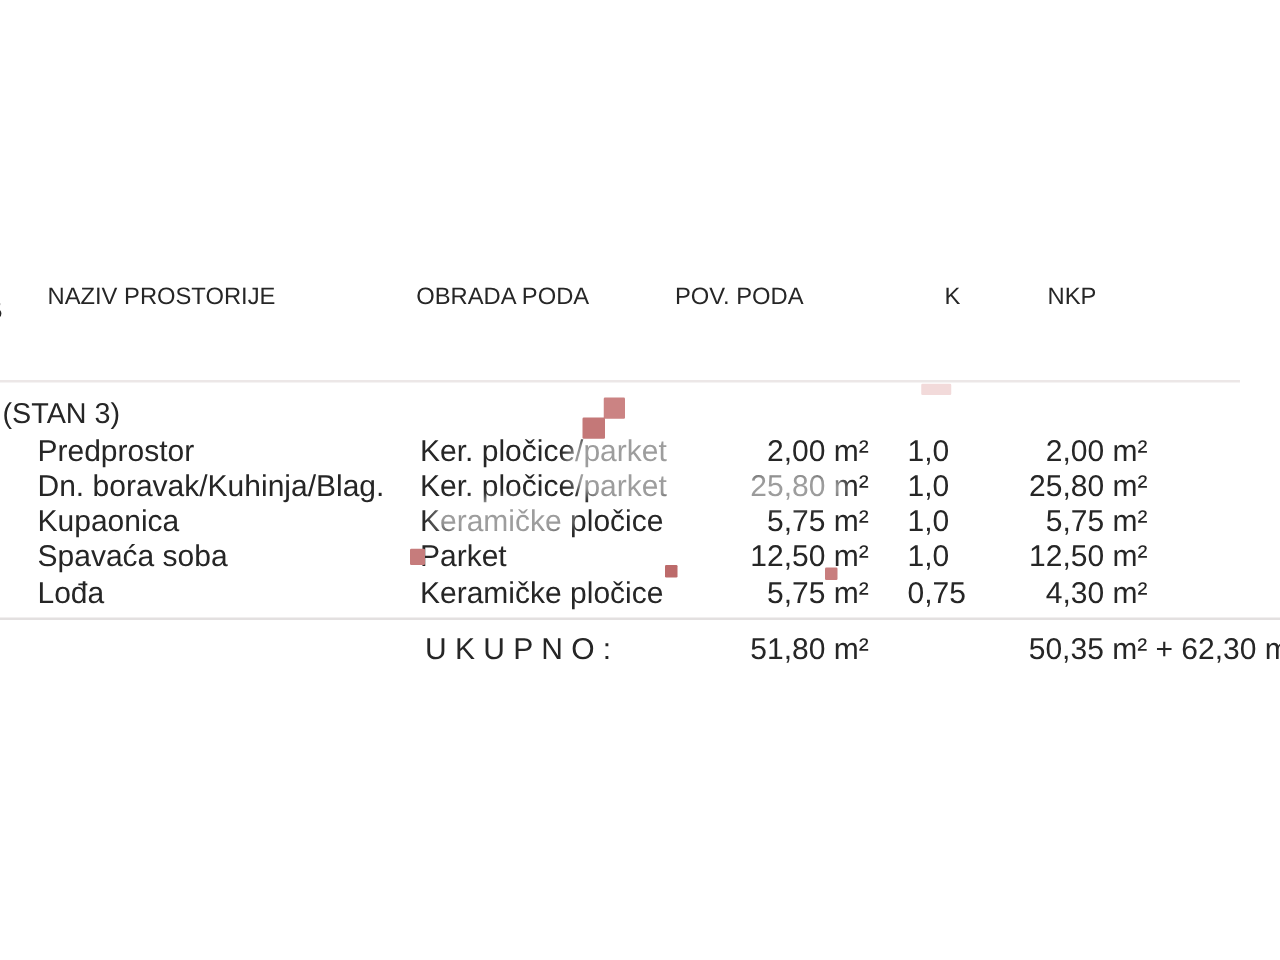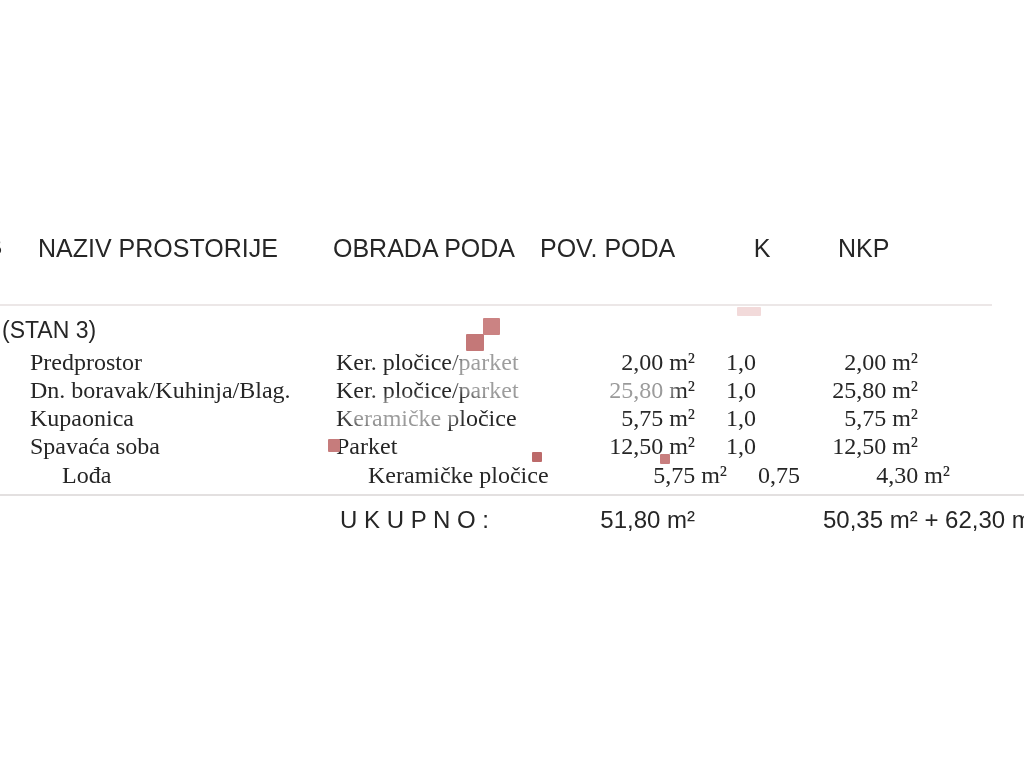--- a/index.html
+++ b/index.html
@@ -4,38 +4,38 @@
 <style>
   html,body{margin:0;padding:0;}
   body{
     width:1024px;height:768px;overflow:hidden;position:relative;
     background:#ffffff;color:#262626;
     font-family:"Liberation Sans", sans-serif;
   }
   .abs{position:absolute;white-space:nowrap;}
 
   
-  .hcell{font-size:25px;top:234px;line-height:28px;}
+  .hcell{font-size:19px;top:224px;line-height:28px;}
   .h-naziv{left:38px;}
   .h-obrada{left:333px;}
   .h-pov{left:540px;width:157px;}
   .h-k{left:726px;width:72px;text-align:center;}
   .h-nkp{left:838px;}
 
   
   .line{height:2px;}
   .line-top{left:0;top:304px;width:992px;background:#ece7e7;}
   .line-bottom{left:0;top:494px;width:1024px;background:#e3e0e0;}
 
   
   .group{left:2px;top:314px;font-size:23px;line-height:32px;}
 
   
-  .rcell{font-size:24px;line-height:28px;font-family:Liberation Serif, serif;}
-  .r0{top:348px;} .r1{top:376px;} .r2{top:404px;} .r3{top:432px;text-align:center;} .r4{top:461px;margin-left:32px;}
+  .rcell{font-size:24px;line-height:28px;}
+  .r0{top:348px;} .r1{top:376px;} .r2{top:404px;} .r3{top:432px;text-align:center;} .r4{top:461px;}
   .c-naziv{left:30px;}
   .c-obrada{left:336px;}
   .c-pov{left:540px;width:155px;text-align:right;}
   .c-k{left:726px;width:72px;text-align:left;}
   .c-nkp{left:770px;width:148px;text-align:right;}
 
   
   .frag{font-size:24px;line-height:28px;}
   .frag-hdr{left:-13px;top:233px;font-size:23px;}
 

